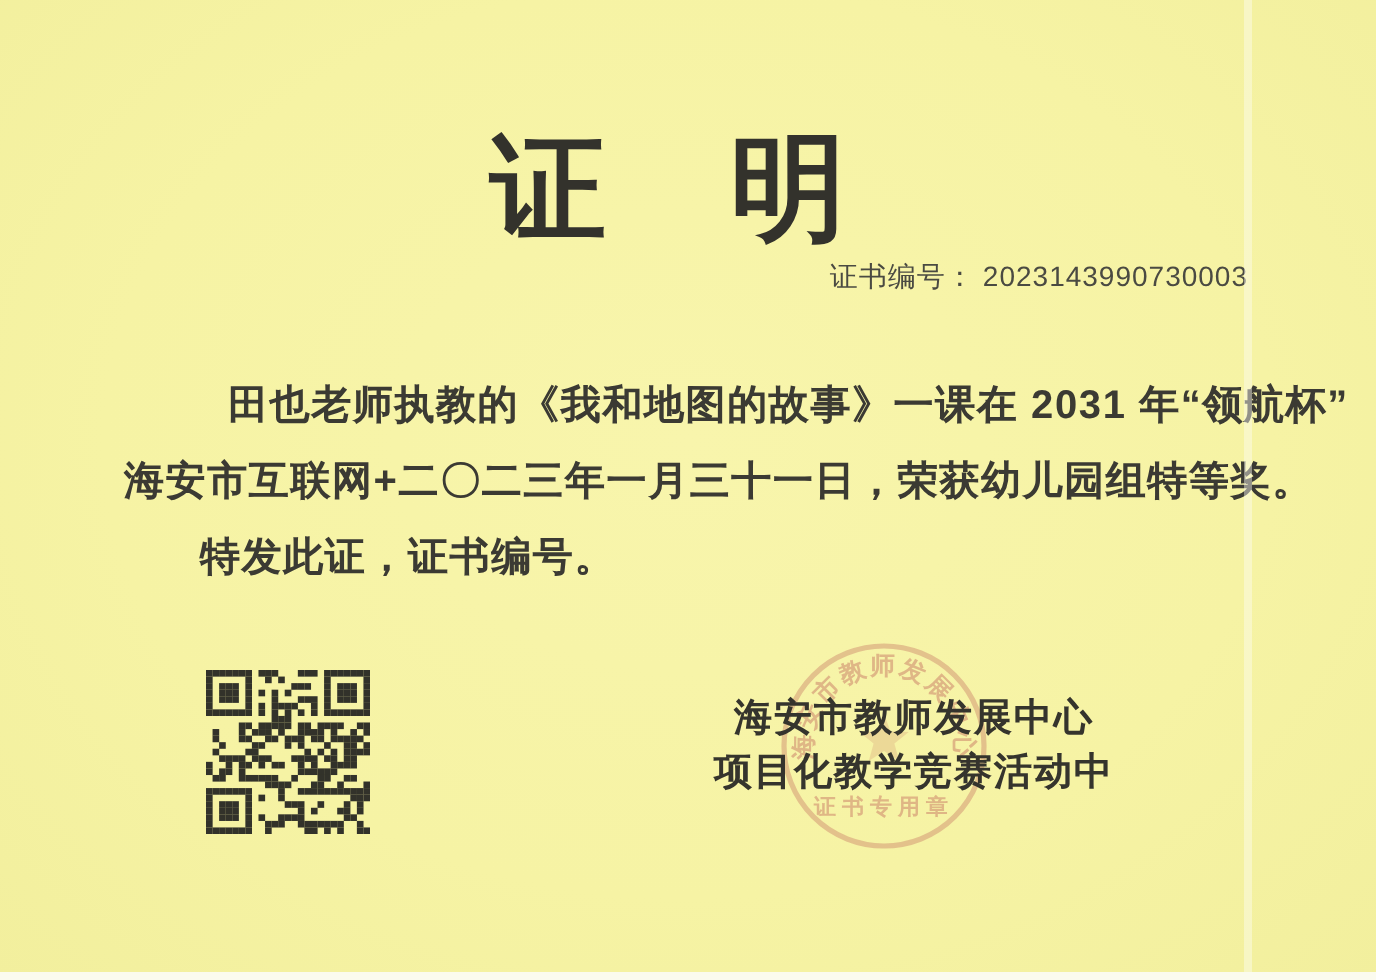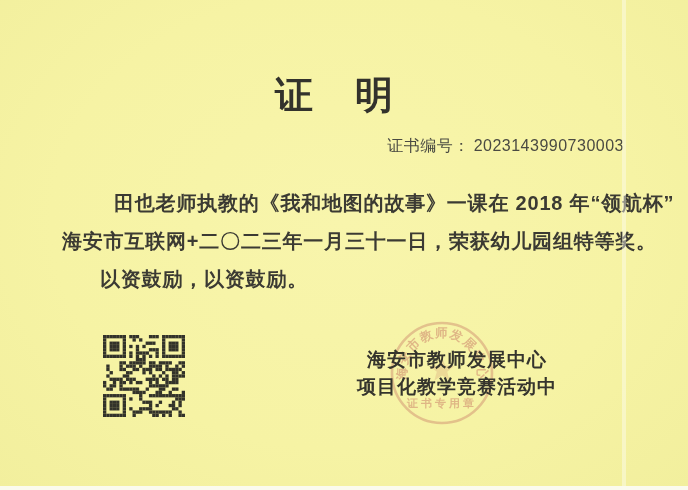--- a/index.html
+++ b/index.html
@@ -19,34 +19,33 @@
     background: radial-gradient(ellipse at 50% 45%, #f8f5ac 0%, var(--bg) 60%, #f2ef9d 100%);
     font-family: "Liberation Sans", sans-serif;
   }
   .title {
     position: absolute;
     top: 64px; left: 0; width: 100%;
     padding-right: 18px;
     text-align: center;
     font-family: "Liberation Serif", "DejaVu Serif", serif;
     font-weight: 900;
-    font-size: 38px;
+    font-size: 58px;
     line-height: 62px;
     color: #33322c;
     letter-spacing: 2px;
     white-space: nowrap;
   }
   .cert-no {
     position: absolute;
     top: 130px; right: 64px;
-    font-size: 16px;
+    font-size: 14px;
     color: #4a4a42;
     letter-spacing: 0.5px;
     white-space: nowrap;
-    margin-top: 6px;
   }
   .cert-no .num { margin-left: 4px; }
   .body-block {
     position: absolute;
     left: 62px; right: 50px; top: 184px;
     color: #3b3a33;
     font-size: 20px;
     font-weight: bold;
     line-height: 38px;
     letter-spacing: 0.8px;
@@ -119,23 +118,23 @@
 </head>
 <body>
 
 <div class="page">
 
   <div class="title">证　明</div>
 
   <div class="cert-no"><span>证书编号：</span><span class="num">2023143990730003</span></div>
 
   <div class="body-block">
-    <div class="body-line indent-a">田也老师执教的《我和地图的故事》一课在 2018 年“领航杯”</div>
+    <div class="body-line indent-a">田也老师执教的《我和地图的故事》一课在 2031 年“领航杯”</div>
     <div class="body-line">海安市互联网+二〇二三年一月三十一日，荣获幼儿园组特等奖。</div>
-    <div class="body-line indent-b">以资鼓励，以资鼓励。</div>
+    <div class="body-line indent-b">特发此证，证书编号。</div>
   </div>
 
   <svg class="qr" id="qr-svg" viewBox="0 0 100 100">
       <rect x="0.00" y="0.00" width="4.05" height="4.05"></rect>
       <rect x="4.00" y="0.00" width="4.05" height="4.05"></rect>
       <rect x="8.00" y="0.00" width="4.05" height="4.05"></rect>
       <rect x="12.00" y="0.00" width="4.05" height="4.05"></rect>
       <rect x="16.00" y="0.00" width="4.05" height="4.05"></rect>
       <rect x="20.00" y="0.00" width="4.05" height="4.05"></rect>
       <rect x="24.00" y="0.00" width="4.05" height="4.05"></rect>

